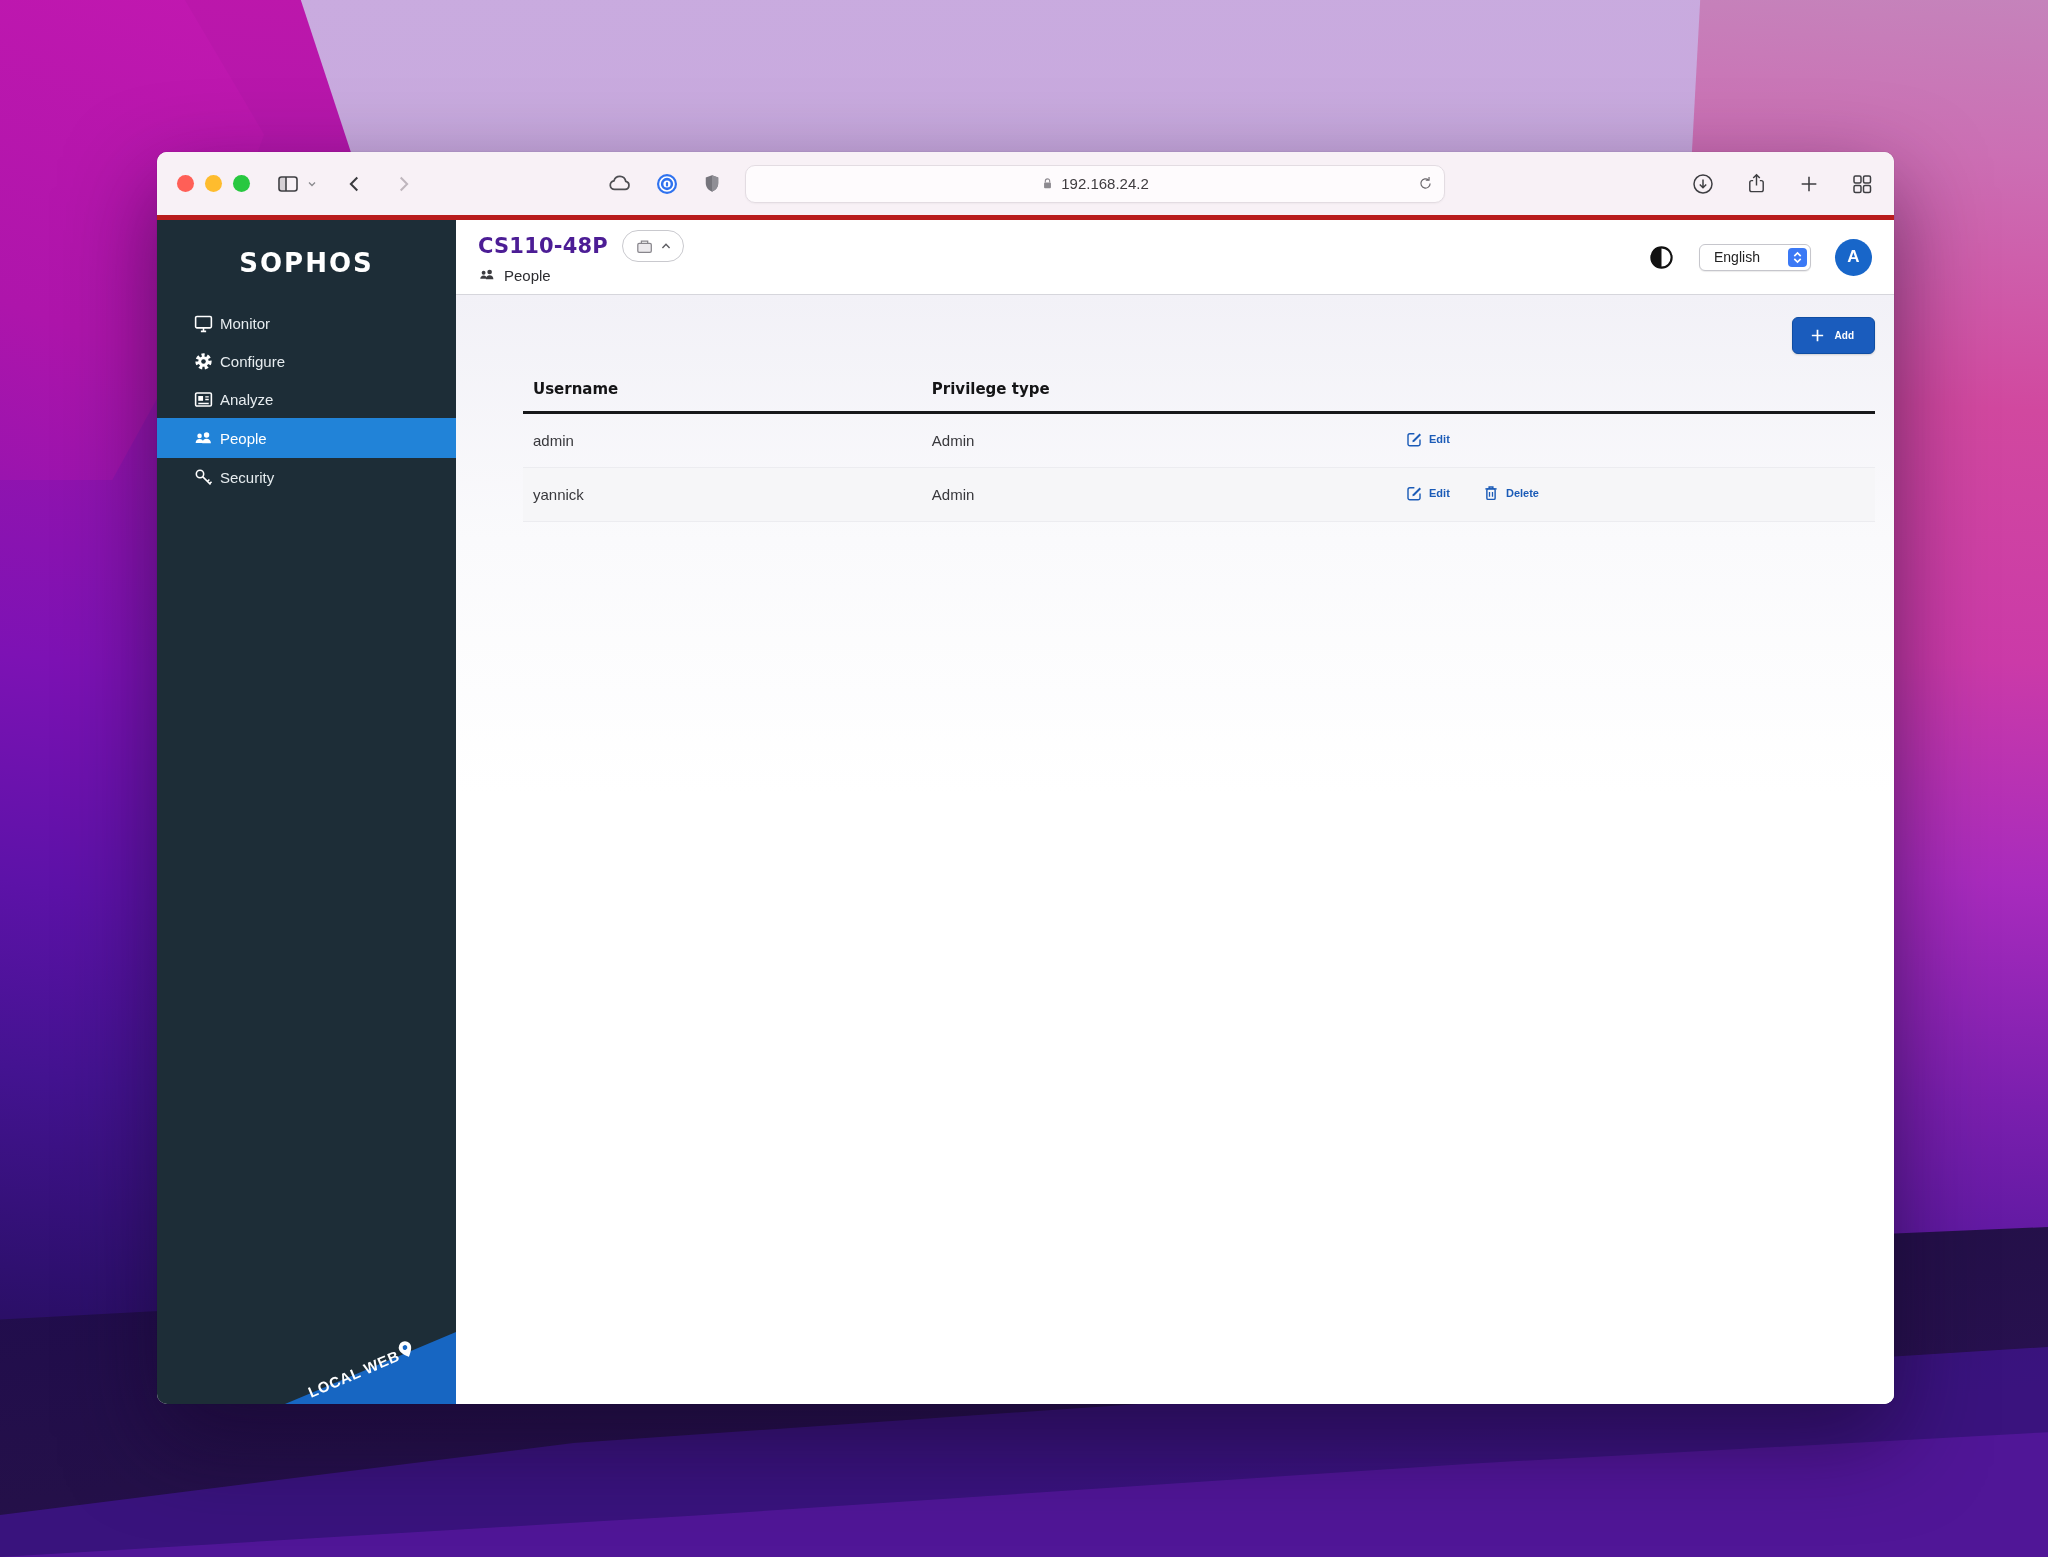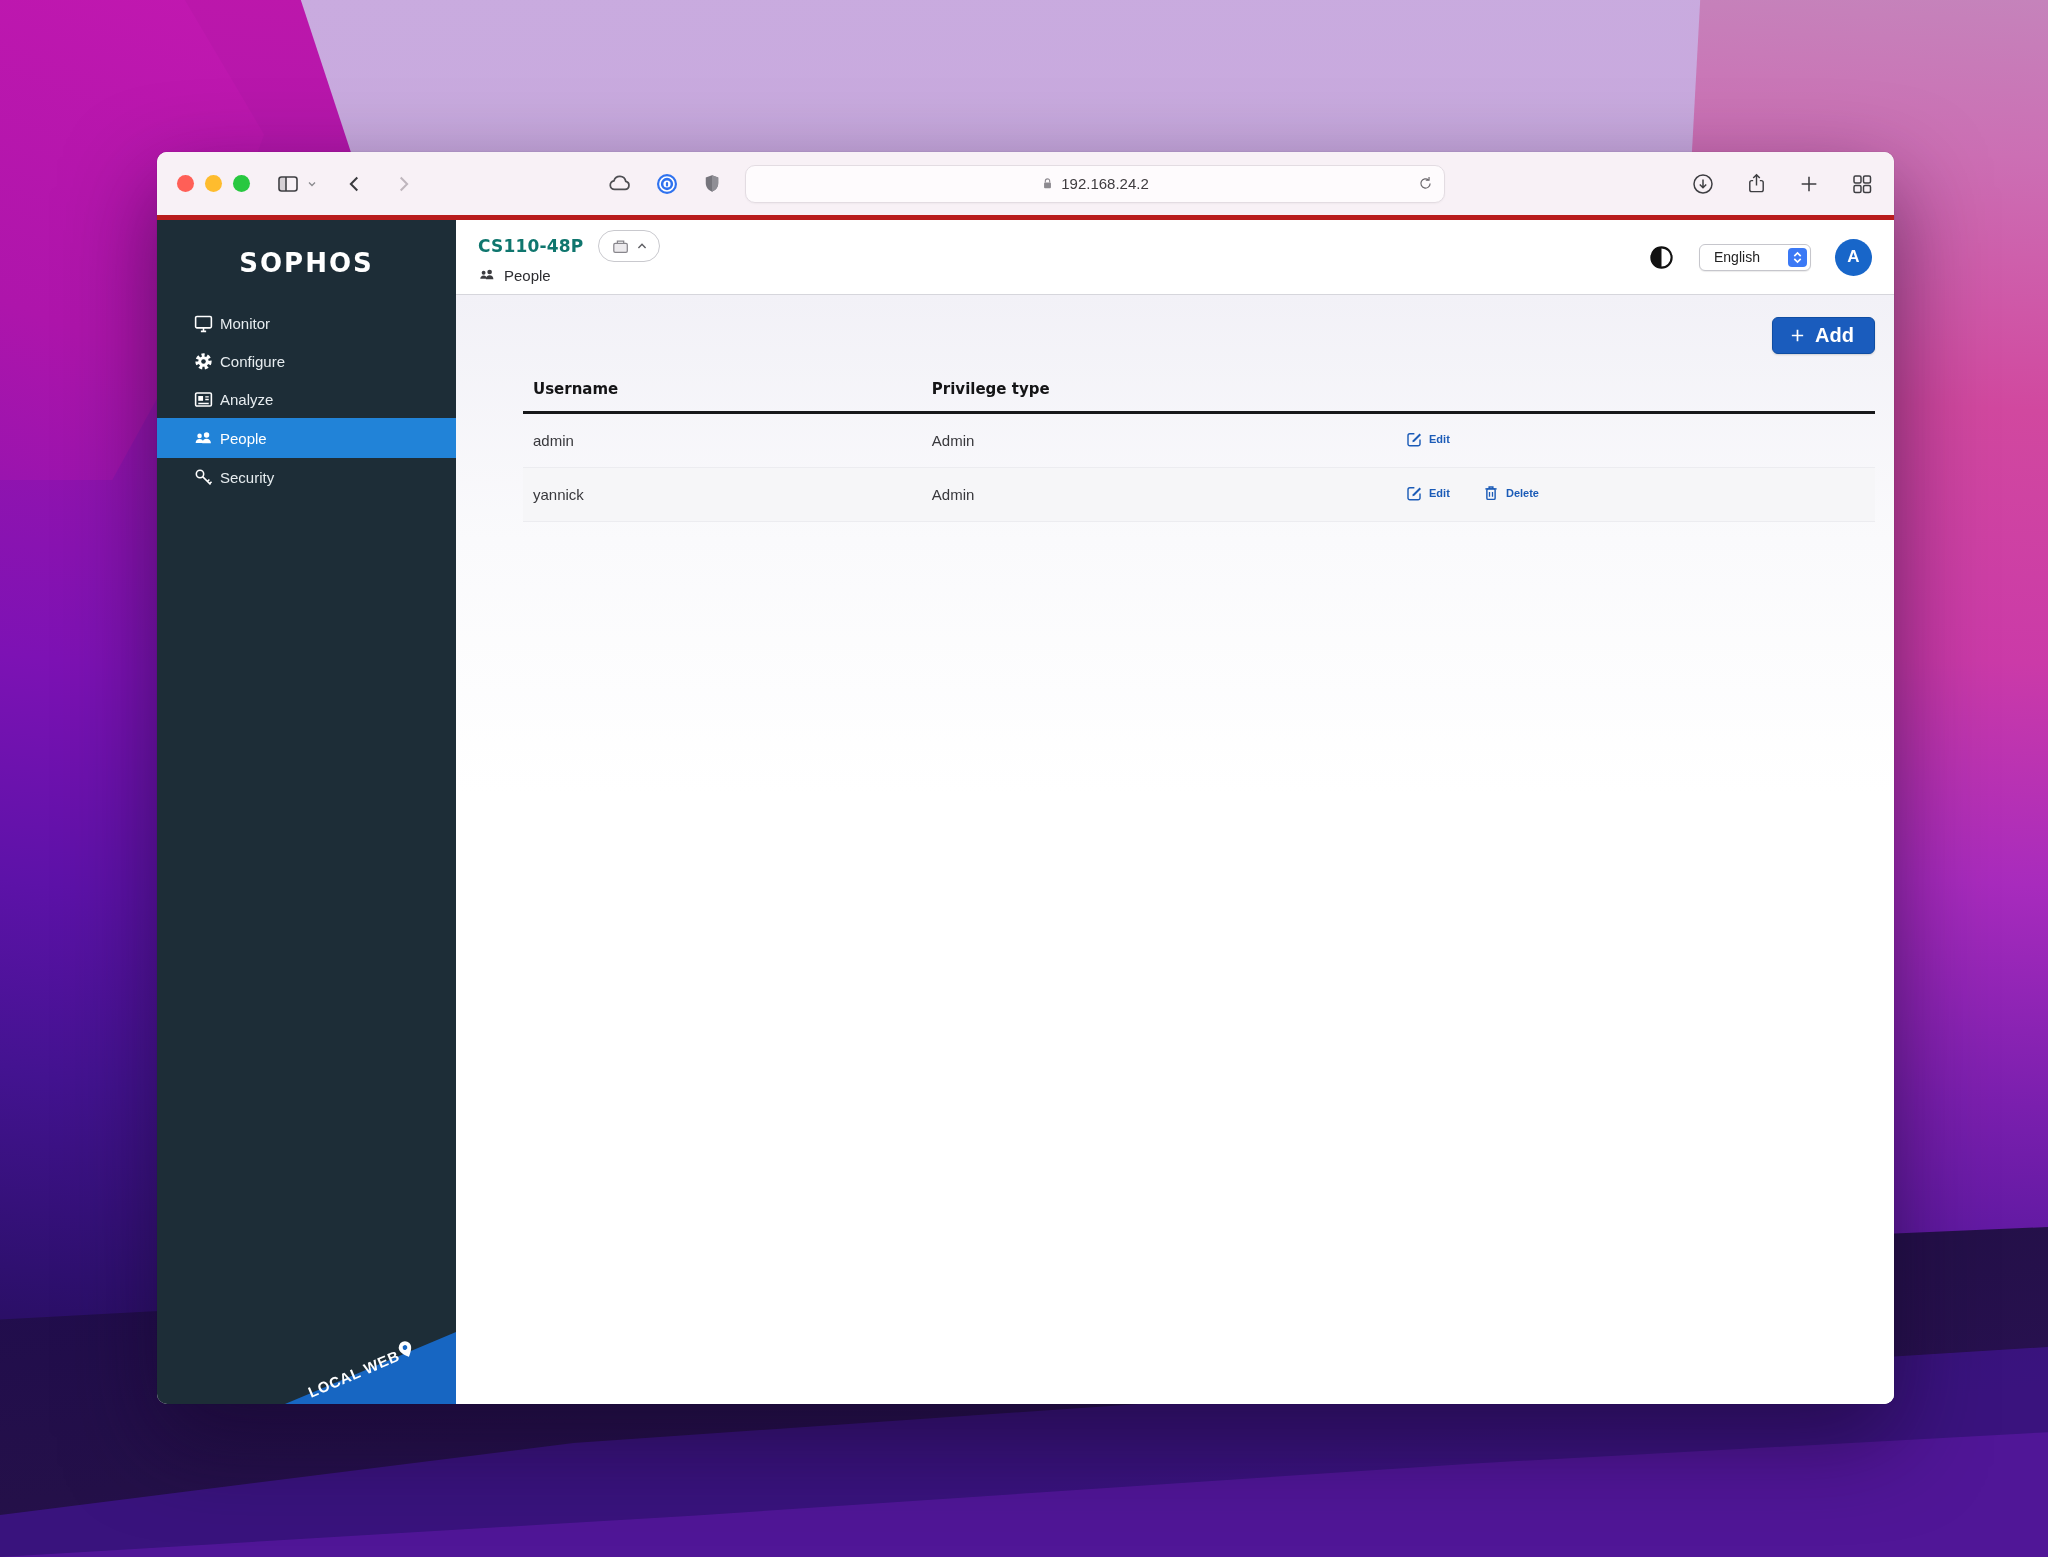--- a/index.html
+++ b/index.html
@@ -62,38 +62,38 @@
   .ribbon { position:absolute; right:0; bottom:0; width:171px; height:72px; }
   .ribbon text { font-family:"Liberation Sans", sans-serif; font-weight:bold; font-size:15px;
       letter-spacing:.8px; fill:#fff; }
 
   
   .main { flex:1; display:flex; flex-direction:column; min-width:0; background:#fff; }
   .page-header { height:75px; flex:0 0 75px; background:#fff; border-bottom:1px solid #d6d6dc;
       display:flex; align-items:center; justify-content:space-between; padding:0 22px 0 22px; }
   .ph-left { display:flex; flex-direction:column; gap:4px; }
   .title-row { display:flex; align-items:center; gap:14px; }
-  .device-name { font-family:"DejaVu Sans", sans-serif; font-weight:bold; font-size:17px; color:#0f766e; letter-spacing:.2px; }
+  .device-name { font-family:"DejaVu Sans", sans-serif; font-weight:bold; font-size:21px; color:#4c1d95; letter-spacing:.2px; }
   .device-pill { width:62px; height:32px; border:1.5px solid #c9c9ce; border-radius:16px; background:#fff;
       display:flex; align-items:center; justify-content:center; gap:5px; cursor:pointer; }
   .crumb-row { display:flex; align-items:center; gap:8px; font-size:15px; color:#2c2c30; }
   .ph-right { display:flex; align-items:center; gap:24px; }
   .lang-select { height:27px; min-width:112px; background:#fff; border:1px solid #c6c6cc; border-radius:6px;
       box-shadow:0 1px 1px rgba(0,0,0,.08); display:flex; align-items:center; justify-content:space-between;
       padding:0 3px 0 14px; gap:10px; font-size:14px; color:#222; cursor:pointer; }
   .stepper { width:19px; height:19px; border-radius:4px; background:#3b79f5; display:flex; align-items:center; justify-content:center; }
   .avatar { width:37px; height:37px; border-radius:50%; background:#1866c9; color:#fff;
       display:flex; align-items:center; justify-content:center; font-weight:bold; font-size:17px; cursor:pointer; }
 
   
   .content { flex:1; background:linear-gradient(180deg,#f2f1f7 0%,#fafafc 22%,#ffffff 45%);
       padding:22px 19px 0 67px; display:flex; flex-direction:column; }
   .add-row { display:flex; justify-content:flex-end; margin-bottom:26px; }
   .add-btn { height:37px; padding:0 20px 0 16px; background:#1a5cbd; border:1px solid #0f4da3; border-radius:6px;
-      color:#fff; font-size:20px; font-weight:bold; display:flex; align-items:center; gap:9px; cursor:pointer;
+      color:#fff; font-size:10px; font-weight:bold; display:flex; align-items:center; gap:9px; cursor:pointer;
       box-shadow:0 1px 2px rgba(0,0,0,.15); }
   table.users { width:100%; border-collapse:collapse; table-layout:fixed; }
   table.users th { text-align:left; font-family:"DejaVu Sans", sans-serif; font-weight:bold; font-size:15px;
       color:#141416; padding:0 10px 13px 10px; border-bottom:3px solid #17181a; }
   table.users td { font-size:15px; color:#38383c; padding:16px 10px; height:46px; border-bottom:1px solid #ececf0; }
   tr.row-alt td { background:#f6f6f8; }
   .col-user { width:29.5%; } .col-priv { width:35%; } .col-act { width:35.5%; }
   .action-link { display:inline-flex; align-items:center; gap:6px; color:#1b5bb7; font-weight:bold; font-size:11px; cursor:pointer; }
   .action-link + .action-link { margin-left:28px; }
 </style>

